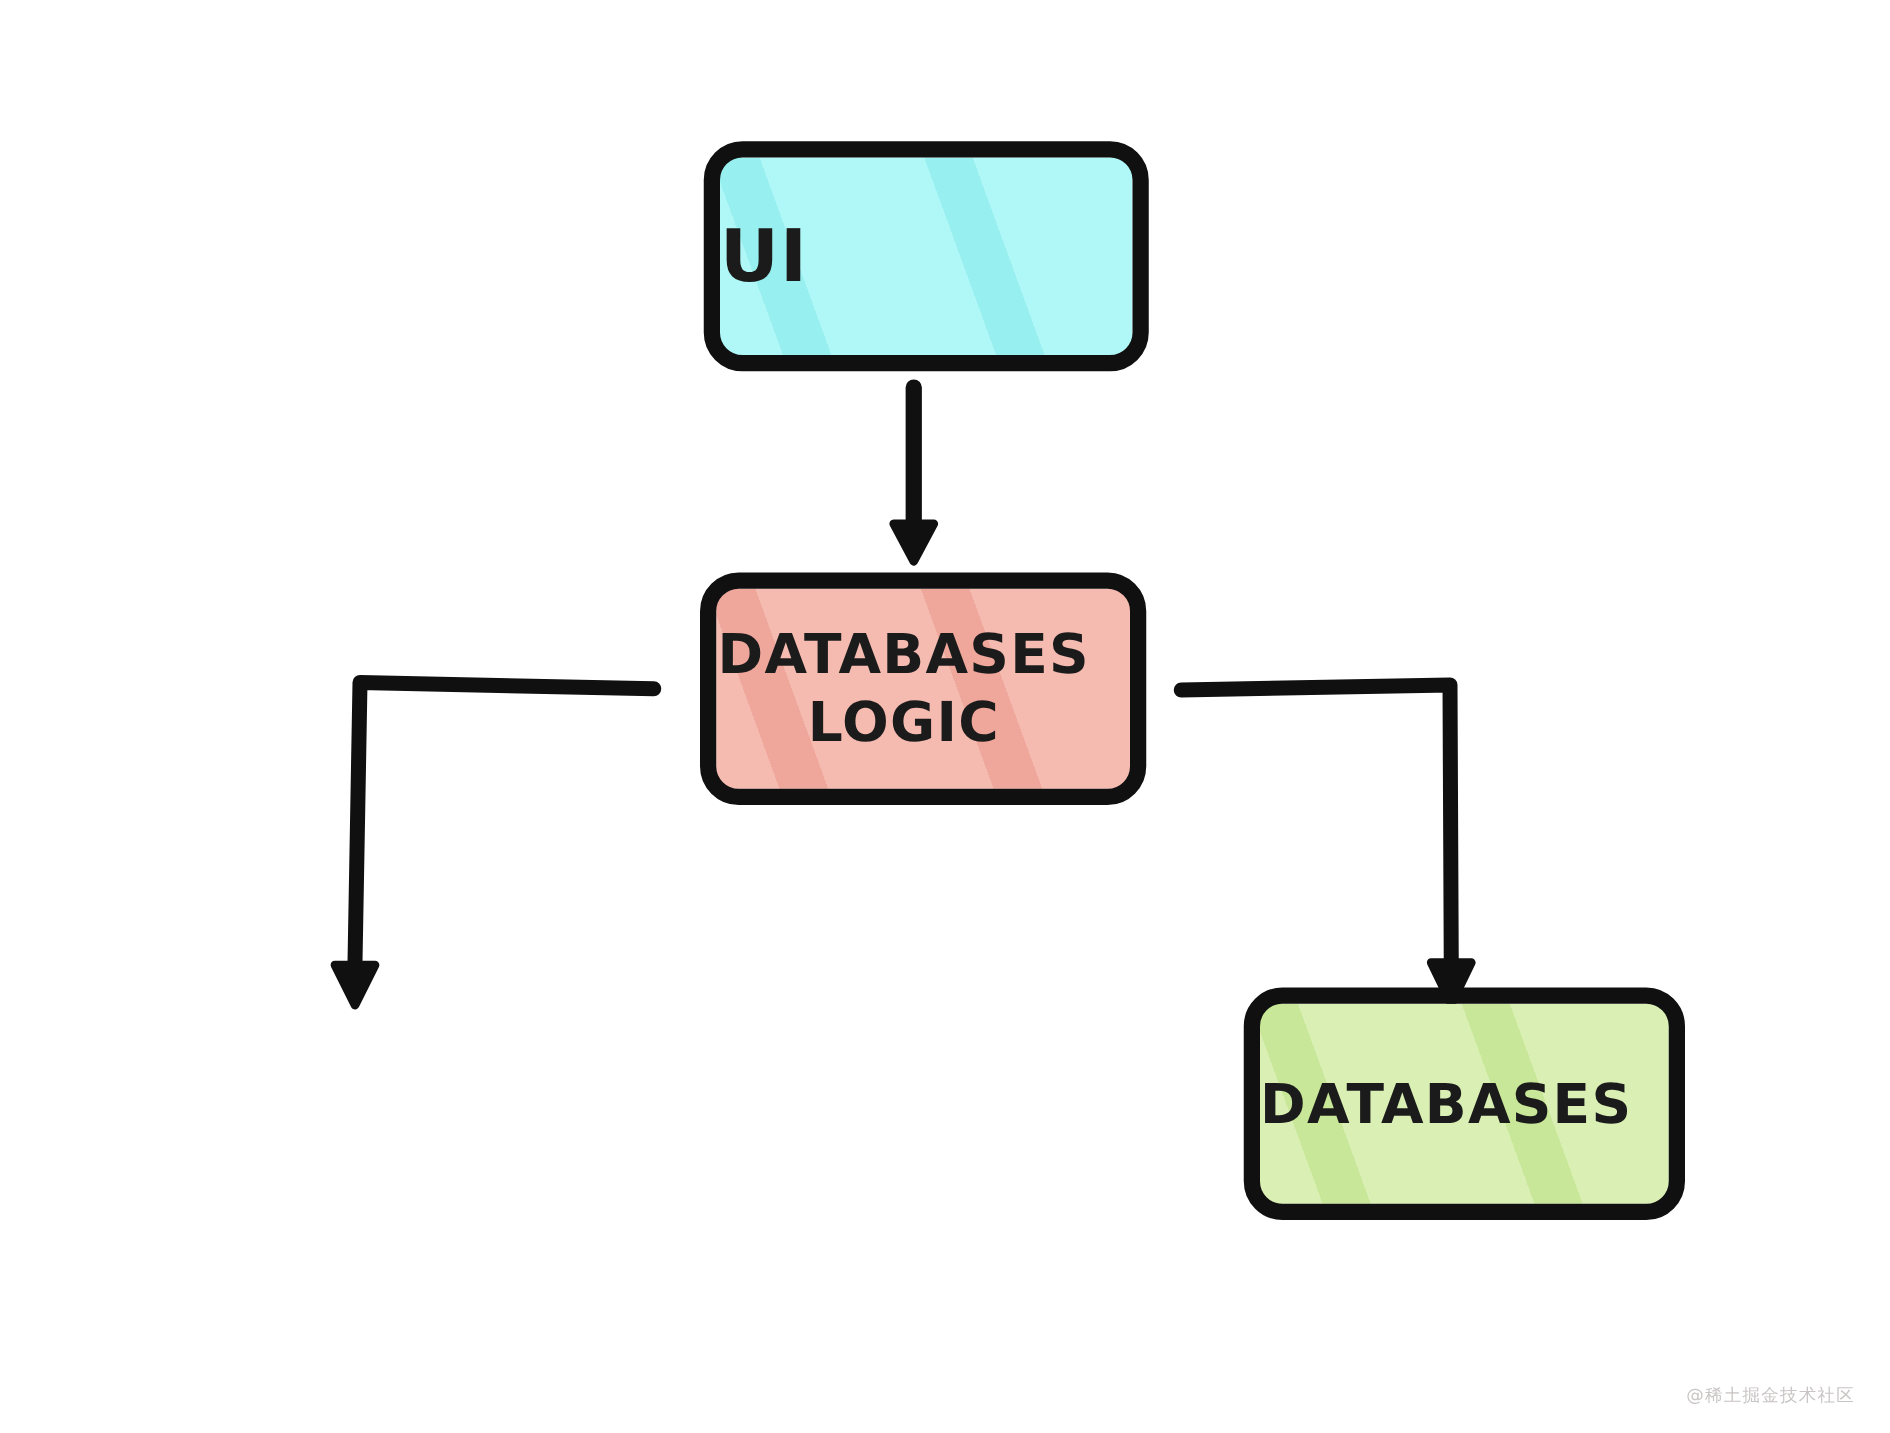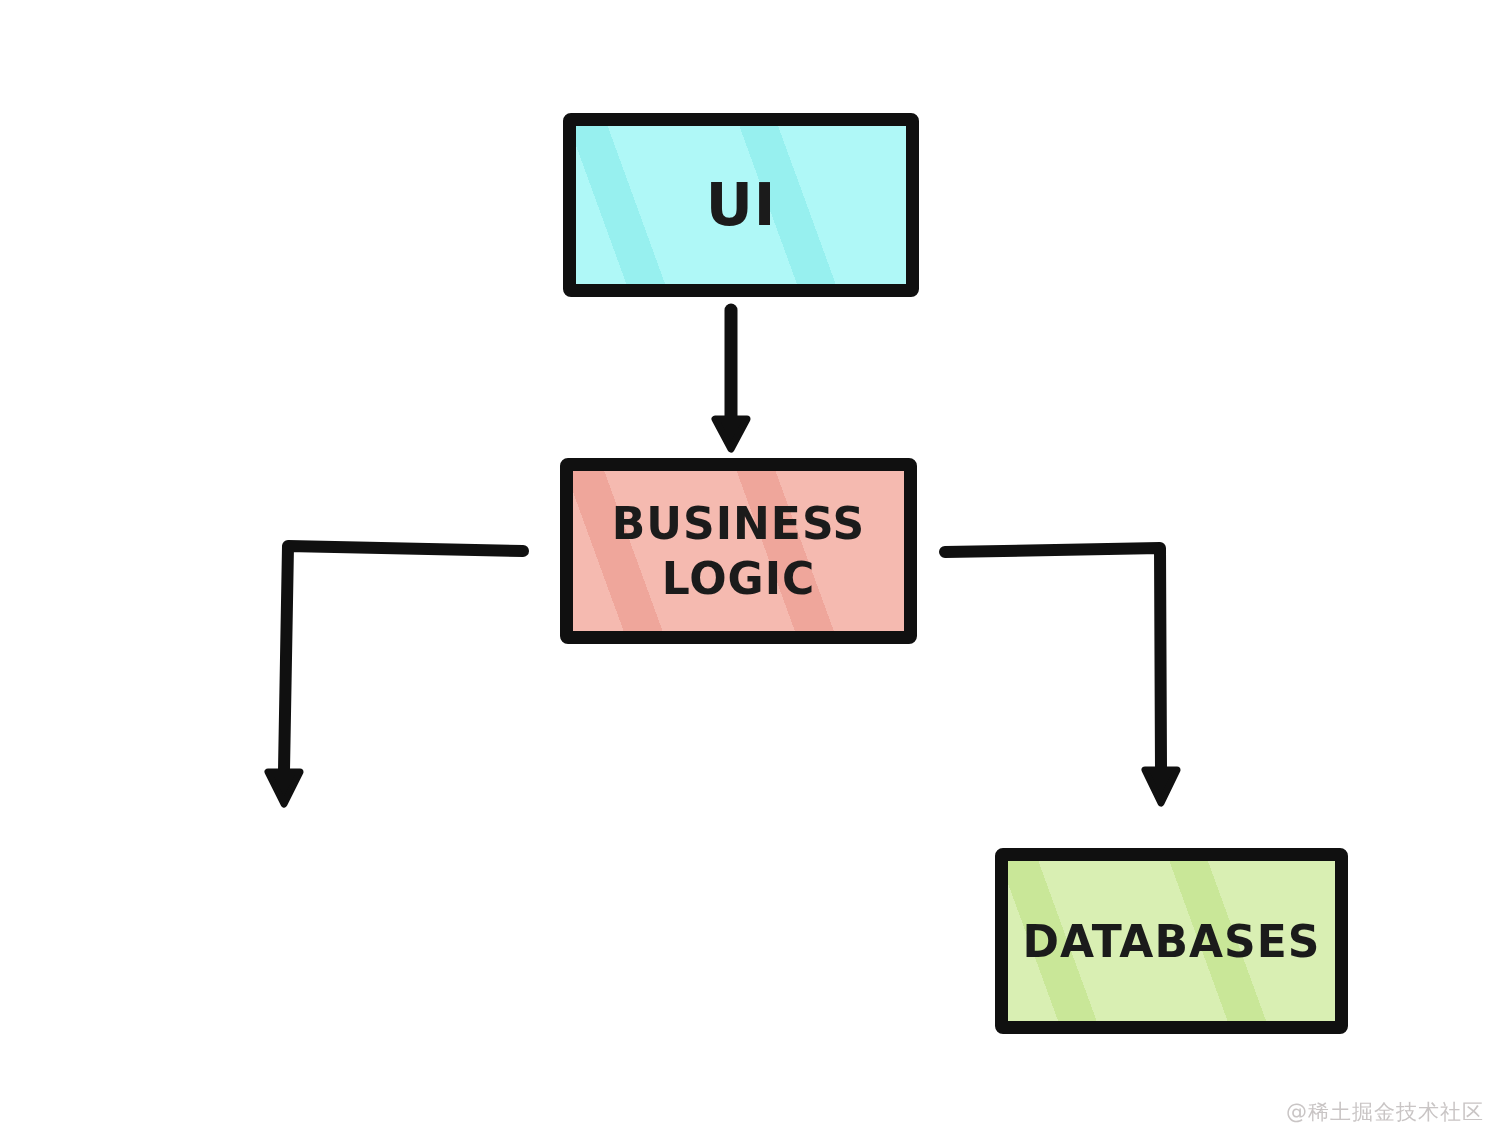--- a/index.html
+++ b/index.html
@@ -18,51 +18,51 @@
     position: absolute;
     left: 0; top: 0;
     width: 1512px;
     height: 1146px;
     color: #101010;
   }
   .node {
     position: absolute;
     box-sizing: border-box;
     border: 13px solid var(--stroke-color, #101010);
-    border-radius: 8px;
+    border-radius: 31px;
     display: flex;
     align-items: center;
-    justify-content: center;
+    justify-content: flex-start;
     background: linear-gradient(70deg,
       var(--fill) 0%,   var(--fill) 13%,
       var(--stripe) 13%, var(--stripe) 23%,
       var(--fill) 23%,  var(--fill) 57%,
       var(--stripe) 57%, var(--stripe) 67%,
       var(--fill) 67%,  var(--fill) 100%);
   }
   .node .label {
     font-weight: bold;
     color: var(--text-color, #1b1b1b);
     font-size: 44px;
     letter-spacing: 1px;
     text-align: center;
     line-height: 1.25;
     max-width: 300px;
   }
   .node-ui        { left: 563px; top: 113px; width: 356px; height: 184px; }
   .node-ui .label { font-size: 58px; }
   .node-business-logic { left: 560px; top: 458px; width: 357px; height: 186px; }
   .node-network   { left: 117px; top: 813px; width: 354px; height: 185px; }
-  .node-databases { left: 995px; top: 848px; width: 353px; height: 186px; }
+  .node-databases { left: 995px; top: 790px; width: 353px; height: 186px; }
 
   .watermark {
     position: absolute;
     right: 28px;
     bottom: 20px;
-    font-size: 21px;
+    font-size: 14px;
     letter-spacing: 1px;
     color: #c9c5c5;
     font-family: "DejaVu Sans", "Liberation Sans", sans-serif;
   }
 </style>
 </head>
 <body>
 
 <div class="canvas" style="--stroke-color: #101010; --text-color: #1b1b1b;">
 
@@ -79,21 +79,21 @@
       <path d="M945 552 L1160 548 L1161 768" fill="none" stroke-width="12" stroke-linecap="round" stroke-linejoin="round"></path>
       <polygon points="1161,803 1145,770 1177,770" stroke-width="7" stroke-linejoin="round"></polygon>
     </g>
   </svg>
 
   <div class="node node-ui" style="--fill: #aff8f7; --stripe: #97f0ef;">
     <span class="label">UI</span>
   </div>
 
   <div class="node node-business-logic" style="--fill: #f5bab0; --stripe: #efa69b;">
-    <span class="label">BUSINESS LOGIC</span>
+    <span class="label">DATABASES LOGIC</span>
   </div>
 
 
   <div class="node node-databases" style="--fill: #d9efb3; --stripe: #c9e798;">
     <span class="label">DATABASES</span>
   </div>
 
   <div class="watermark" style="color: rgb(201, 197, 197);">@稀土掘金技术社区</div>
 
 </div>

